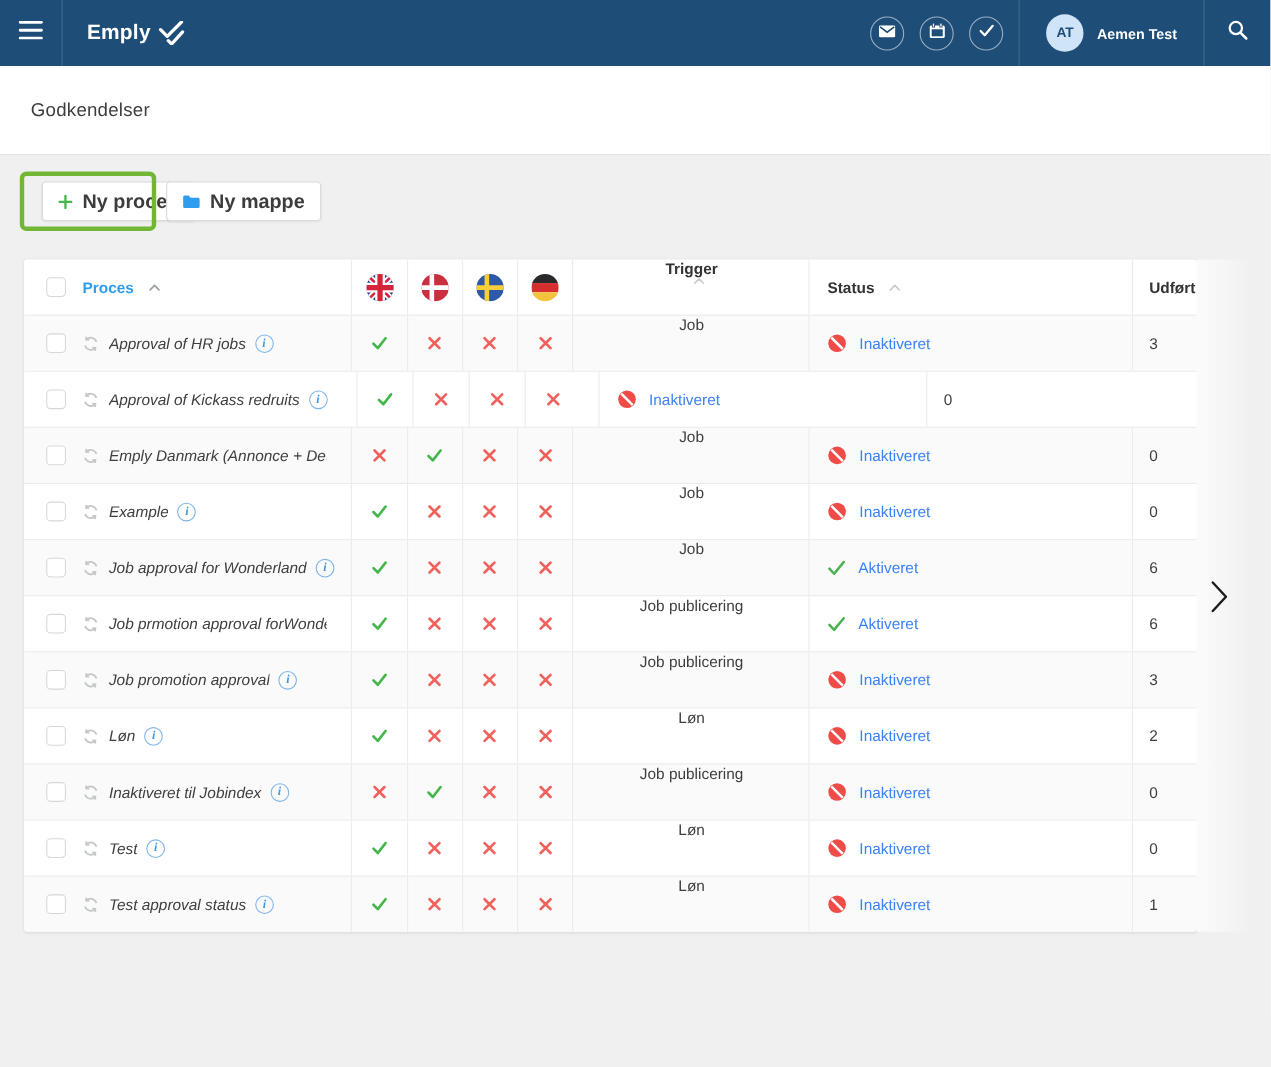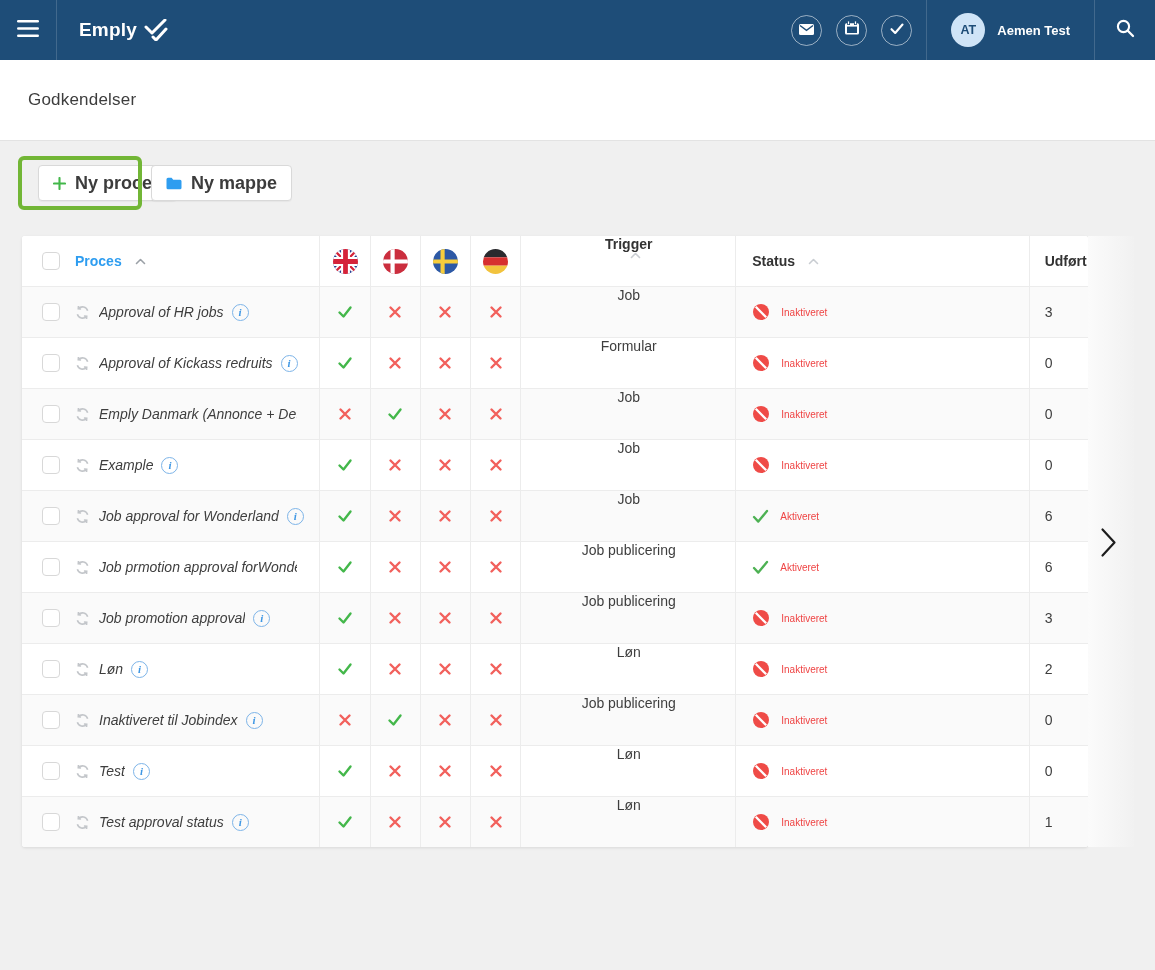--- a/index.html
+++ b/index.html
@@ -48,21 +48,21 @@
   .sort.light { color:#c9cdd2; }
   .checkbox { width:18px; height:18px; border:1px solid #d8d8d8; border-radius:4px; background:#fff; flex:none; cursor:pointer; }
   .sync { display:flex; margin-left:15px; flex:none; }
   .pname { font-size:14px; color:#3e3e3e; margin-left:9px; white-space:nowrap; overflow:hidden; max-width:198px;font-style:italic; }
   .info { width:17px; height:17px; border:1px solid #7db4e8; border-radius:50%; display:flex; align-items:center; justify-content:center; margin-left:8px; flex:none; cursor:pointer; }
   .info-i { color:#3f97e4; font-family:"Liberation Serif", serif; font-style:italic; font-weight:700; font-size:11px; line-height:1; }
   .flag { width:25px; height:25px; border-radius:50%; overflow:hidden; display:block; }
   .flag svg { display:block; }
   .td-trigger, .td-udfort { font-size:14px; color:#3e3e3e; }
   .sicon { display:flex; margin-right:11px; }
-  .slabel { font-size:10px; color:#ef4444; }
+  .slabel { font-size:14px; color:#3b82f6; }
 
   
   .scroll-hint { position:absolute; left:1088px; top:236px; width:46px; height:611px; background:linear-gradient(to right,#fbfbfb,#f1f1f1); }
   .antal-overflow { position:absolute; left:1092px; top:253px; font-size:14px; font-weight:700; color:#dadada; }
   .chevron-right { position:absolute; left:1100px; top:527px; cursor:pointer; }
 </style>
 </head>
 <body>
 
 <div id="app">
@@ -298,21 +298,20 @@
           <div class="td td-flag">
             <svg width="14" height="14" viewBox="0 0 14 14">
               <path d="M2.5 2.5 L11.5 11.5 M11.5 2.5 L2.5 11.5" stroke="#f2605c" stroke-width="2.4" stroke-linecap="round"></path>
             </svg>
           </div>
           <div class="td td-flag">
             <svg width="14" height="14" viewBox="0 0 14 14">
               <path d="M2.5 2.5 L11.5 11.5 M11.5 2.5 L2.5 11.5" stroke="#f2605c" stroke-width="2.4" stroke-linecap="round"></path>
             </svg>
           </div>
-          <div class="td td-trigger">Formular</div>
           <div class="td td-status">
             <span class="sicon">
               <svg width="18" height="18" viewBox="0 0 18 18">
                 <circle cx="9" cy="9" r="8" fill="#ef4b47"></circle>
                 <rect x="1.6" y="7.9" width="14.8" height="2.3" fill="#fff" transform="rotate(45 9 9)"></rect>
               </svg>
             </span>
             <span class="slabel">Inaktiveret</span>
           </div>
           <div class="td td-udfort">0</div>

